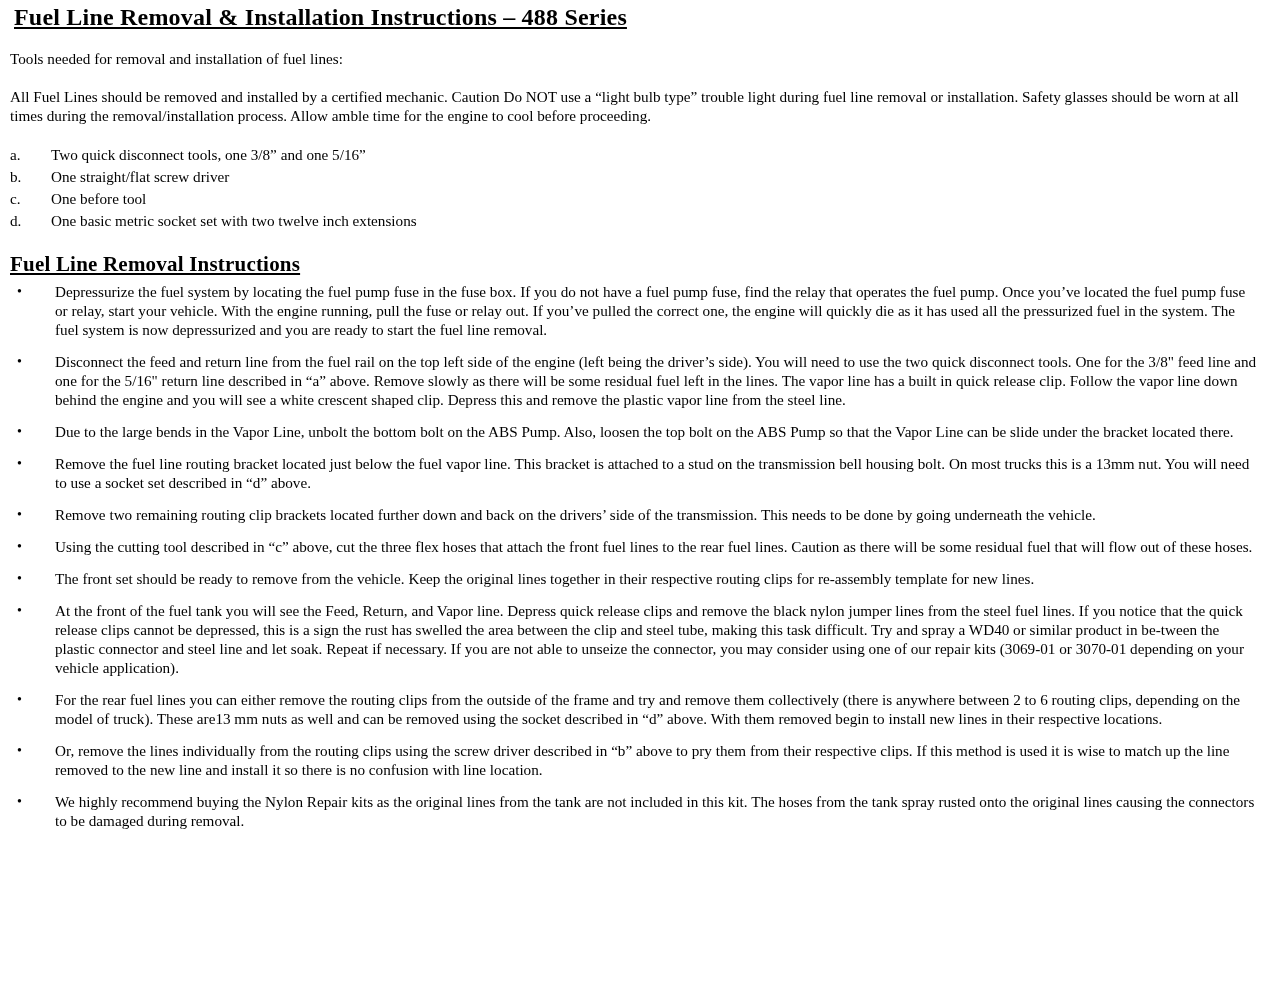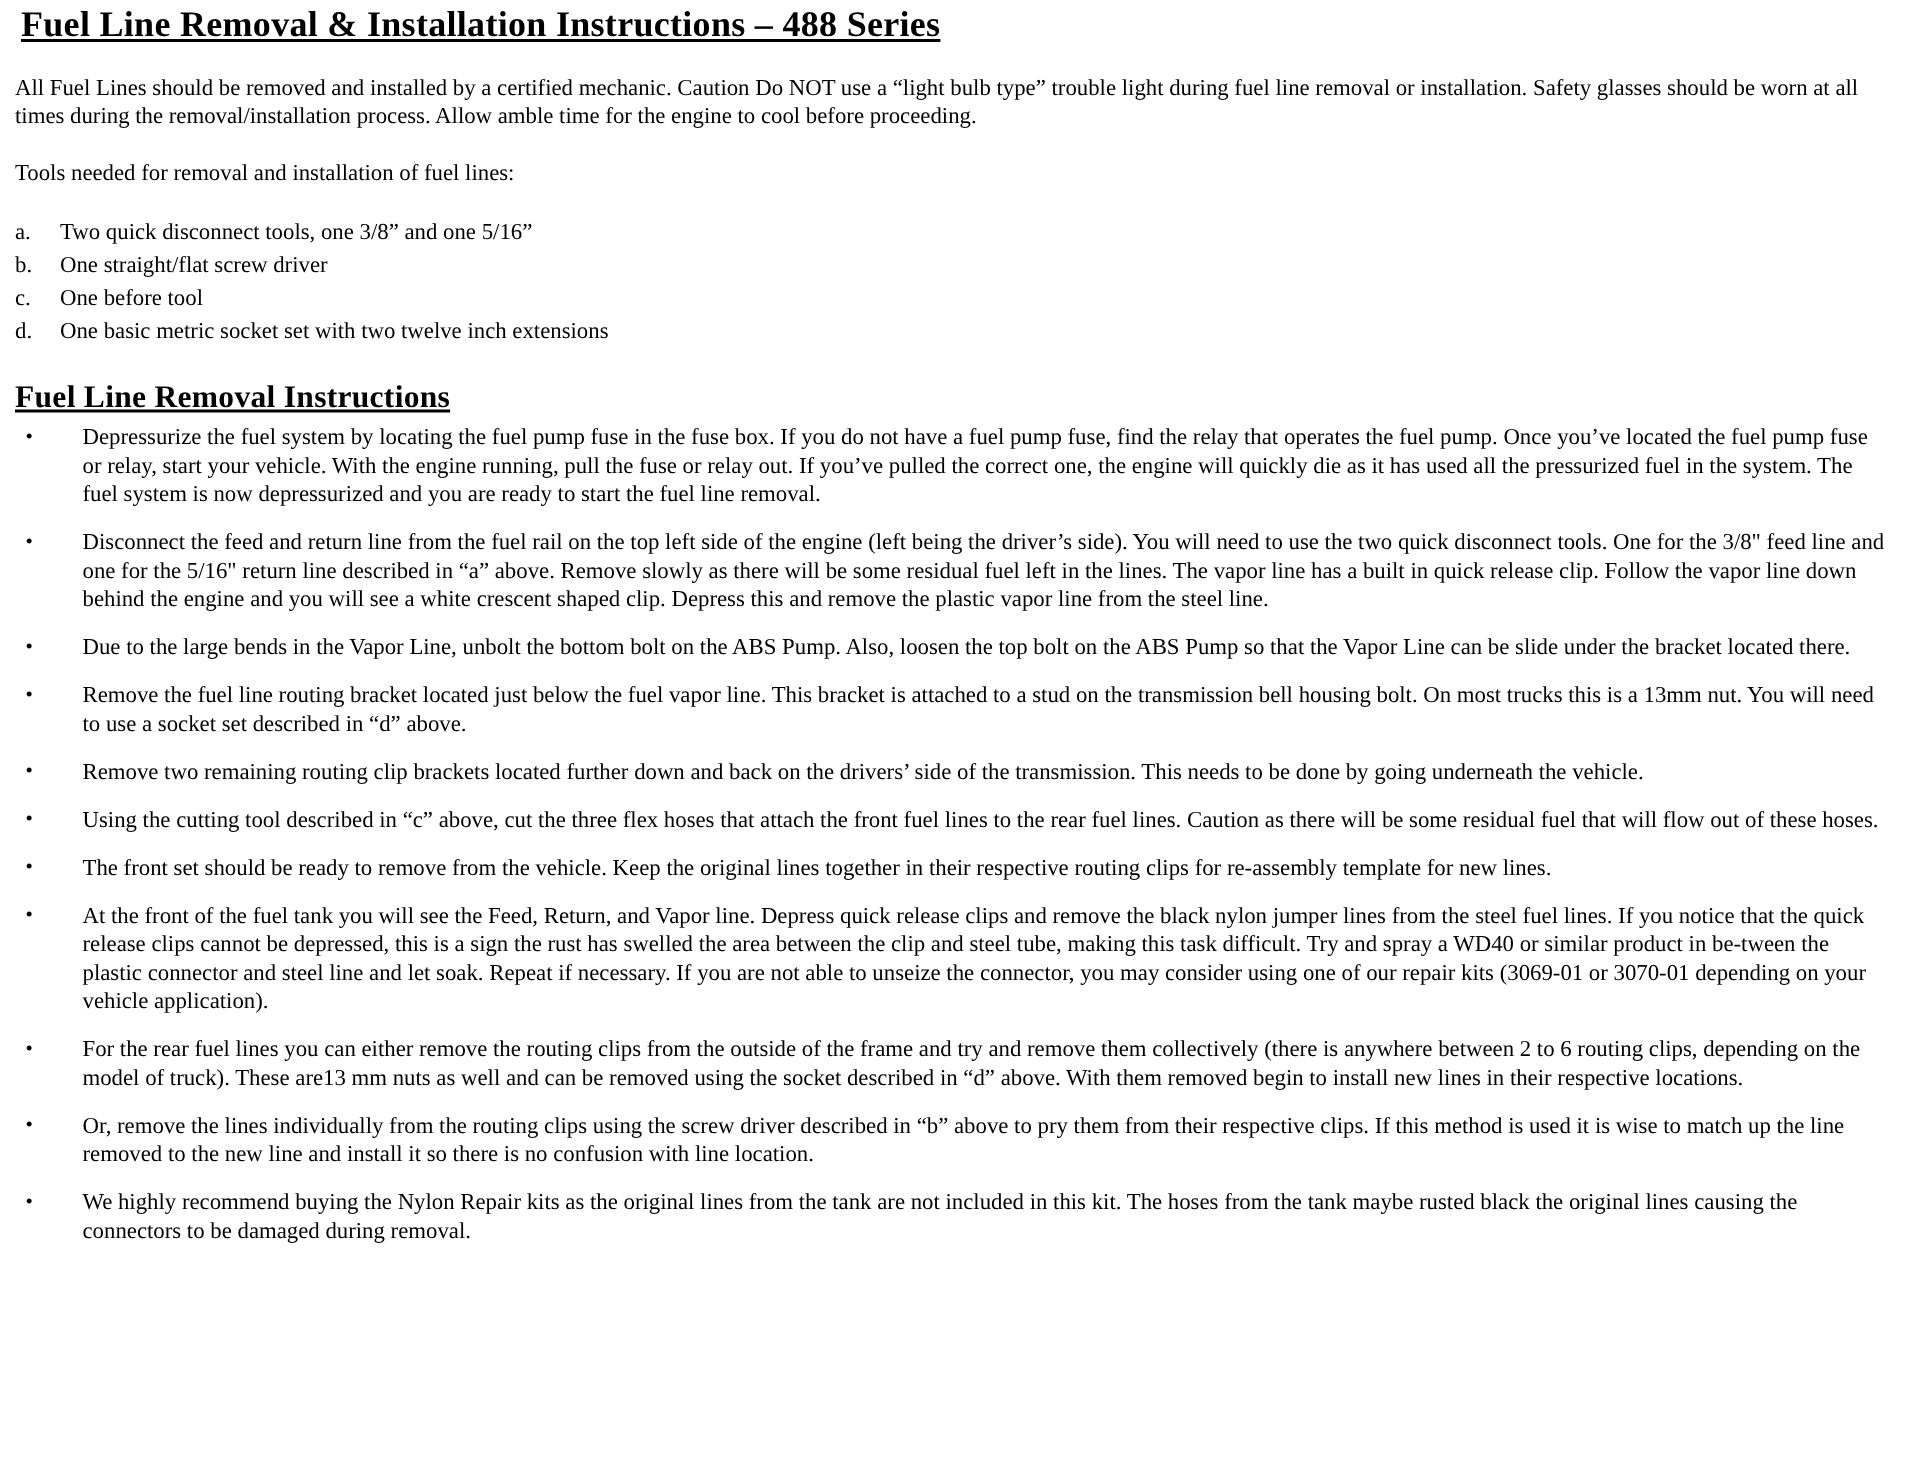--- a/index.html
+++ b/index.html
@@ -36,20 +36,21 @@
     font-size: 15.2px;
     line-height: 19px;
     margin-bottom: 3px;
   }
   .tool-marker {
     flex: none;
     width: 30px;
   }
   .tool-text {
     flex: 1;
+    margin-left: 11px;
   }
   .section-title {
     font-size: 21px;
     font-weight: bold;
     text-decoration: underline;
     margin: 22px 0 5px 0;
     letter-spacing: 0.2px;
   }
   .bullet-list {
     margin: 0;
@@ -73,23 +74,23 @@
     margin-left: 15px;
   }
 </style>
 </head>
 <body>
 
 <div class="page">
 
   <h1 class="doc-title">Fuel Line Removal &amp; Installation Instructions – 488 Series</h1>
 
+  <p class="para">Tools needed for removal and installation of fuel lines:</p>
+
   <p class="para">All Fuel Lines should be removed and installed by a certified mechanic. Caution Do NOT use a “light bulb type” trouble light during fuel line removal or installation. Safety glasses should be worn at all times during the removal/installation process. Allow amble time for the engine to cool before proceeding.</p>
-
-  <p class="para">Tools needed for removal and installation of fuel lines:</p>
 
   <div class="tools-list">
 
       <div class="tool-item">
         <span class="tool-marker">a.</span>
         <span class="tool-text">Two quick disconnect tools, one 3/8” and one 5/16”</span>
       </div>
 
       <div class="tool-item">
         <span class="tool-marker">b.</span>
@@ -157,17 +158,17 @@
         <span class="bullet-text">For the rear fuel lines you can either remove the routing clips from the outside of the frame and try and remove them collectively (there is anywhere between 2 to 6 routing clips, depending on the model of truck). These are13 mm nuts as well and can be removed using the socket described in “d” above. With them removed begin to install new lines in their respective locations.</span>
       </div>
 
       <div class="bullet-item">
         <span class="bullet-marker">•</span>
         <span class="bullet-text">Or, remove the lines individually from the routing clips using the screw driver described in “b” above to pry them from their respective clips. If this method is used it is wise to match up the line removed to the new line and install it so there is no confusion with line location.</span>
       </div>
 
       <div class="bullet-item">
         <span class="bullet-marker">•</span>
-        <span class="bullet-text">We highly recommend buying the Nylon Repair kits as the original lines from the tank are not included in this kit. The hoses from the tank maybe rusted black the original lines causing the connectors to be damaged during removal.</span>
+        <span class="bullet-text">We highly recommend buying the Nylon Repair kits as the original lines from the tank are not included in this kit. The hoses from the tank spray rusted onto the original lines causing the connectors to be damaged during removal.</span>
       </div>
     </div>
 
 </div>
 
 </body></html>

